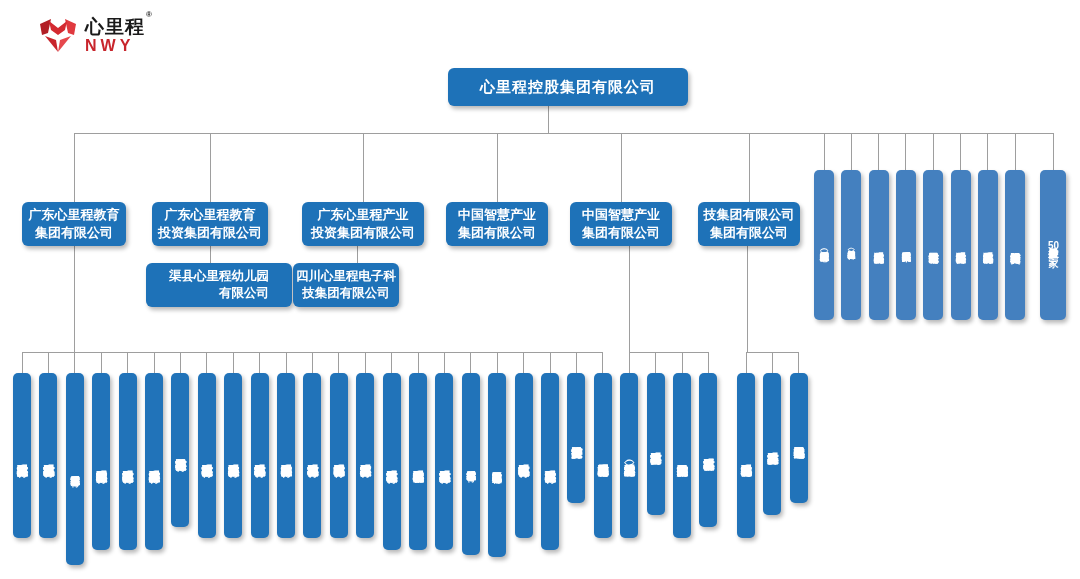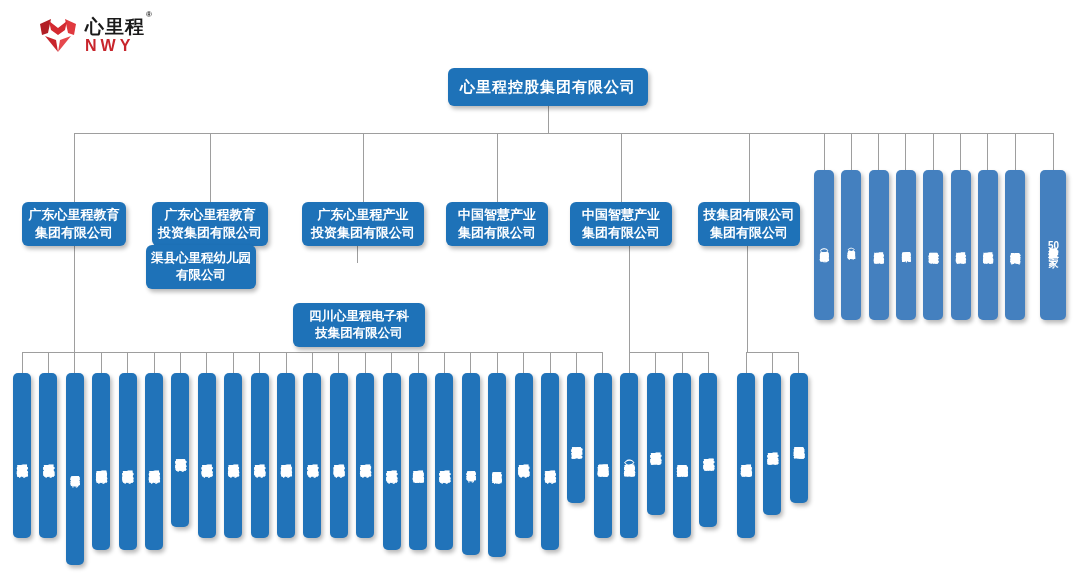--- a/index.html
+++ b/index.html
@@ -117,37 +117,37 @@
       <polygon points="8,20 19,24 21,36" fill="#c8252c"></polygon>
       <polygon points="34,20 23,24 21,36" fill="#e6484d"></polygon>
     </svg>
     <div class="logo-text">
       <div class="logo-brand"><span>心里程</span><span class="logo-reg">®</span></div>
       <div class="logo-sub">NWY</div>
     </div>
   </div>
 
 
-  <div class="box root-box" style="left:448px;top:68px;width:200px;height:38px;">心里程控股集团有限公司</div>
+  <div class="box root-box" style="left:448px;top:68px;width:240px;height:38px;">心里程控股集团有限公司</div>
 
 <div class="box l2" style="left: 22px; top: 202px; width: 104px; height: 44px;">广东心里程教育
 集团有限公司</div>
     <div class="box l2" style="left: 152px; top: 202px; width: 116px; height: 44px;">广东心里程教育
 投资集团有限公司</div>
     <div class="box l2" style="left: 302px; top: 202px; width: 122px; height: 44px;">广东心里程产业
 投资集团有限公司</div>
     <div class="box l2" style="left: 446px; top: 202px; width: 102px; height: 44px;">中国智慧产业
 集团有限公司</div>
     <div class="box l2" style="left: 570px; top: 202px; width: 102px; height: 44px;">中国智慧产业
 集团有限公司</div>
     <div class="box l2" style="left: 698px; top: 202px; width: 102px; height: 44px;">技集团有限公司
 集团有限公司</div>
-    <div class="box child" style="left: 146px; top: 245px; width: 110px; height: 44px;">渠县心里程幼儿园
+    <div class="box child" style="left: 146px; top: 263px; width: 146px; height: 44px; text-align: right;">渠县心里程幼儿园
 有限公司</div>
-    <div class="box child" style="left: 293px; top: 263px; width: 132px; height: 44px; margin-top: 40px;">四川心里程电子科
+    <div class="box child" style="left: 293px; top: 263px; width: 106px; height: 44px;">四川心里程电子科
 技集团有限公司</div>
     <div class="box vert vbox vf9" style="left: 814px; top: 170px; width: 20px; height: 150px;">深圳心里程投资企业（有限合伙）</div>
     <div class="box vert vbox vf75" style="left: 841.3px; top: 170px; width: 20px; height: 150px;">深圳心里程教育科技合伙企业（有限合伙）</div>
     <div class="box vert vbox vf10" style="left: 868.6px; top: 170px; width: 20px; height: 150px;">福州心里程科技发展有限公司</div>
     <div class="box vert vbox vf9" style="left: 895.9px; top: 170px; width: 20px; height: 150px;">渠县渠程科技发展有限责任公司</div>
     <div class="box vert vbox vf10" style="left: 923.2px; top: 170px; width: 20px; height: 150px;">深圳市卓仁进出口有限公司</div>
     <div class="box vert vbox vf10" style="left: 950.5px; top: 170px; width: 20px; height: 150px;">安徽心里程科技有限公司</div>
     <div class="box vert vbox vf10" style="left: 977.8px; top: 170px; width: 20px; height: 150px;">河北心里程科技发展有限公司</div>
     <div class="box vert vbox vf10" style="left: 1005.1px; top: 170px; width: 20px; height: 150px;">深圳精美精科技有限公司</div>
     <div class="box vert vbox vf10" style="left: 1040px; top: 170px; width: 26px; height: 150px;">参股控股企业超<span class="tcu">50</span>家</div>

